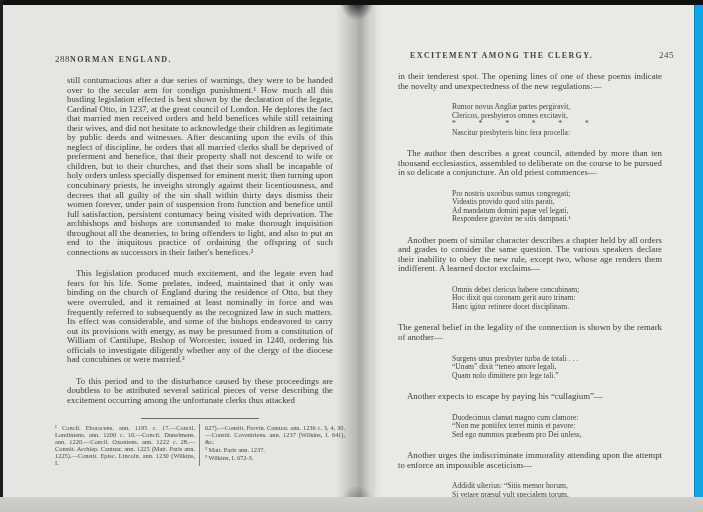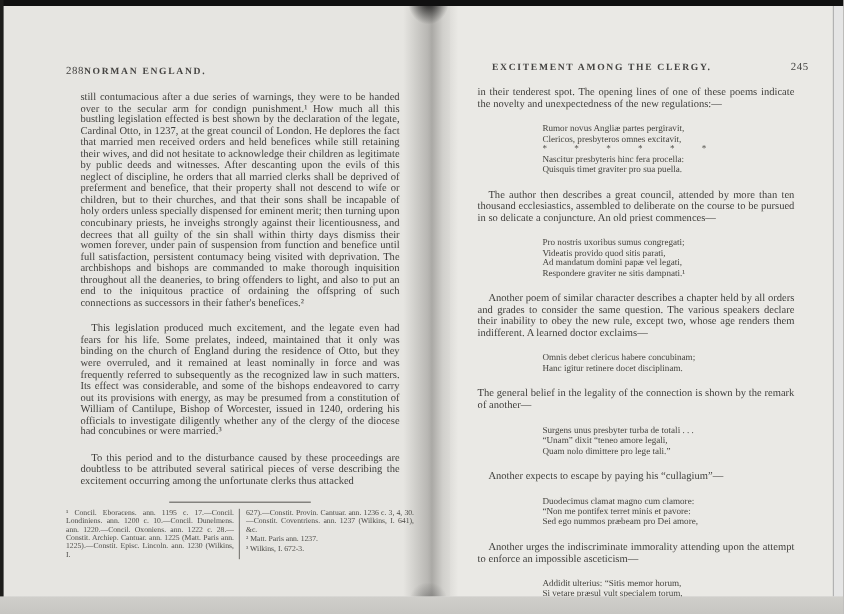--- a/index.html
+++ b/index.html
@@ -1,18 +1,18 @@
 <!DOCTYPE html>
 <html><head>
 <meta charset="utf-8">
 <style>
   html,body{margin:0;padding:0;background:#9a9996;}
   #scan{
     position:relative;width:703px;height:512px;overflow:hidden;
-    background:#e5e5e5;
+    background:#0ea5e9;
     font-family:"Liberation Serif","DejaVu Serif",serif;
     color:#3e3d3a;
   }
   .sheet{position:absolute;left:3px;top:5px;width:691px;height:492px;background:#e6e5e1;}
   .page-right-tone{position:absolute;left:375px;top:5px;width:319px;height:492px;background:#eae9e5;}
   .gutter{position:absolute;left:336px;top:5px;width:46px;height:492px;
     background:linear-gradient(to right,rgba(55,53,50,0) 0%,rgba(55,53,50,0.26) 44%,rgba(55,53,50,0.34) 52%,rgba(55,53,50,0.12) 72%,rgba(55,53,50,0) 100%);}
   .spine-blob-top{position:absolute;left:340px;top:0;width:34px;height:20px;
     background:radial-gradient(ellipse at 50% 0%,rgba(8,8,8,0.95) 0%,rgba(8,8,8,0) 72%);}
   .spine-blob-bottom{position:absolute;left:342px;top:486px;width:30px;height:14px;
@@ -90,45 +90,45 @@
       <span class="head">EXCITEMENT AMONG THE CLERGY.</span>
       <span class="pnum">245</span>
     </div>
     <div class="body-text">
       <p>in their tenderest spot.  The opening lines of one of these poems indicate the novelty and unexpectedness of the new regulations:—</p>
       <div class="verse">
         <div class="verse-line">Rumor novus Angliæ partes pergiravit,</div>
         <div class="verse-line">Clericos, presbyteros omnes excitavit,</div>
         <div class="verse-line">*            *            *            *            *            *</div>
         <div class="verse-line">Nascitur presbyteris hinc fera procella:</div>
-        <div class="verse-line">Quisquis timet graviter pro sua puella.</div>
       </div>
       <p class="indent">The author then describes a great council, attended by more than ten thousand ecclesiastics, assembled to deliberate on the course to be pursued in so delicate a conjuncture.   An old priest commences—</p>
       <div class="verse">
         <div class="verse-line">Pro nostris uxoribus sumus congregati;</div>
         <div class="verse-line">Videatis provido quod sitis parati,</div>
         <div class="verse-line">Ad mandatum domini papæ vel legati,</div>
         <div class="verse-line">Respondere graviter ne sitis dampnati.¹</div>
       </div>
       <p class="indent">Another poem of similar character describes a chapter held by all orders and grades to consider the same question.  The various speakers declare their inability to obey the new rule, except two, whose age renders them indifferent.   A learned doctor exclaims—</p>
       <div class="verse">
         <div class="verse-line">Omnis debet clericus habere concubinam;</div>
+        <div class="verse-line">Hoc dixit qui coronam gerit auro trinam:</div>
         <div class="verse-line">Hanc igitur retinere docet disciplinam.</div>
       </div>
       <p>The general belief in the legality of the connection is shown by the remark of another—</p>
       <div class="verse">
         <div class="verse-line">Surgens unus presbyter turba de totali . . .</div>
         <div class="verse-line">“Unam” dixit “teneo amore legali,</div>
         <div class="verse-line">Quam nolo dimittere pro lege tali.”</div>
       </div>
       <p class="indent">Another expects to escape by paying his “cullagium”—</p>
       <div class="verse">
         <div class="verse-line">Duodecimus clamat magno cum clamore:</div>
         <div class="verse-line">“Non me pontifex terret minis et pavore:</div>
-        <div class="verse-line">Sed ego nummos præbeam pro Dei amore,</div>
+        <div class="verse-line">Sed ego nummos præbeam pro Dei unless,</div>
       </div>
       <p class="indent">Another urges the indiscriminate immorality attending upon the attempt to enforce an impossible asceticism—</p>
       <div class="verse">
         <div class="verse-line">Addidit ulterius: “Sitis memor horum,</div>
         <div class="verse-line">Si vetare præsul vult specialem torum,</div>
         <div class="verse-line">Cernet totum brevi plenum esse chorum</div>
       </div>
     </div>
     <hr class="fn-rule">
     <div class="fn-single">¹ De Convocatione Sacerdotum (Mapes’s Poems, pp. 180-2).</div>

